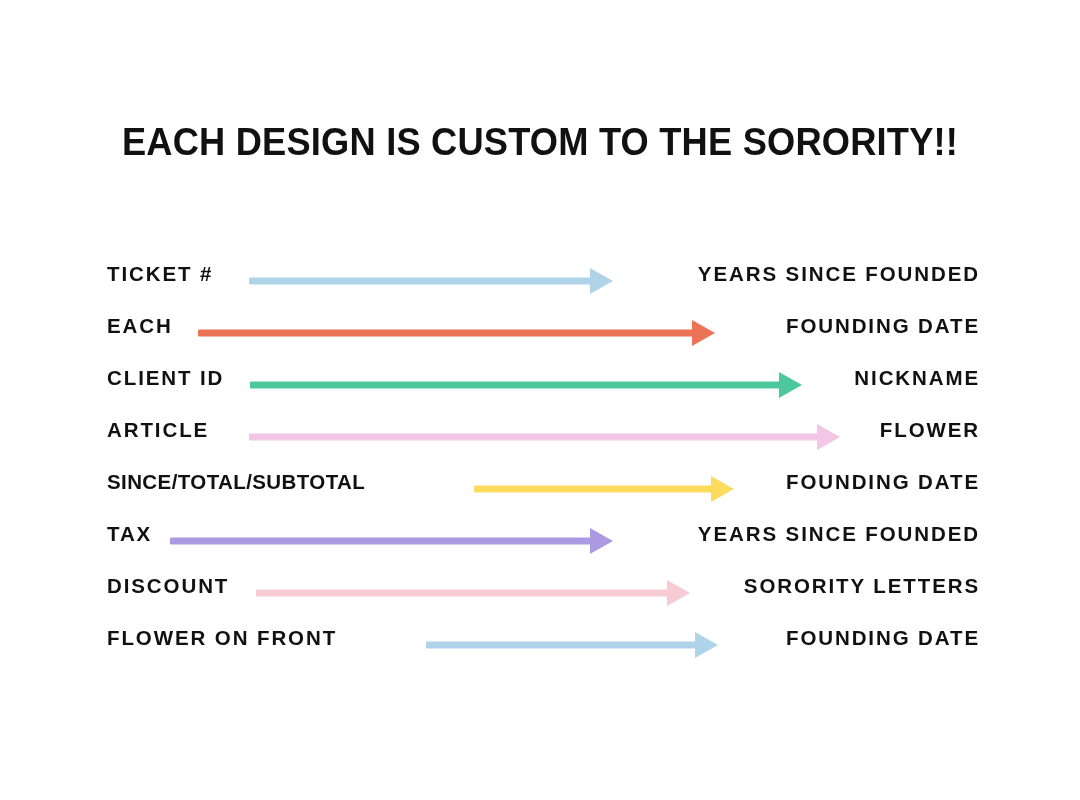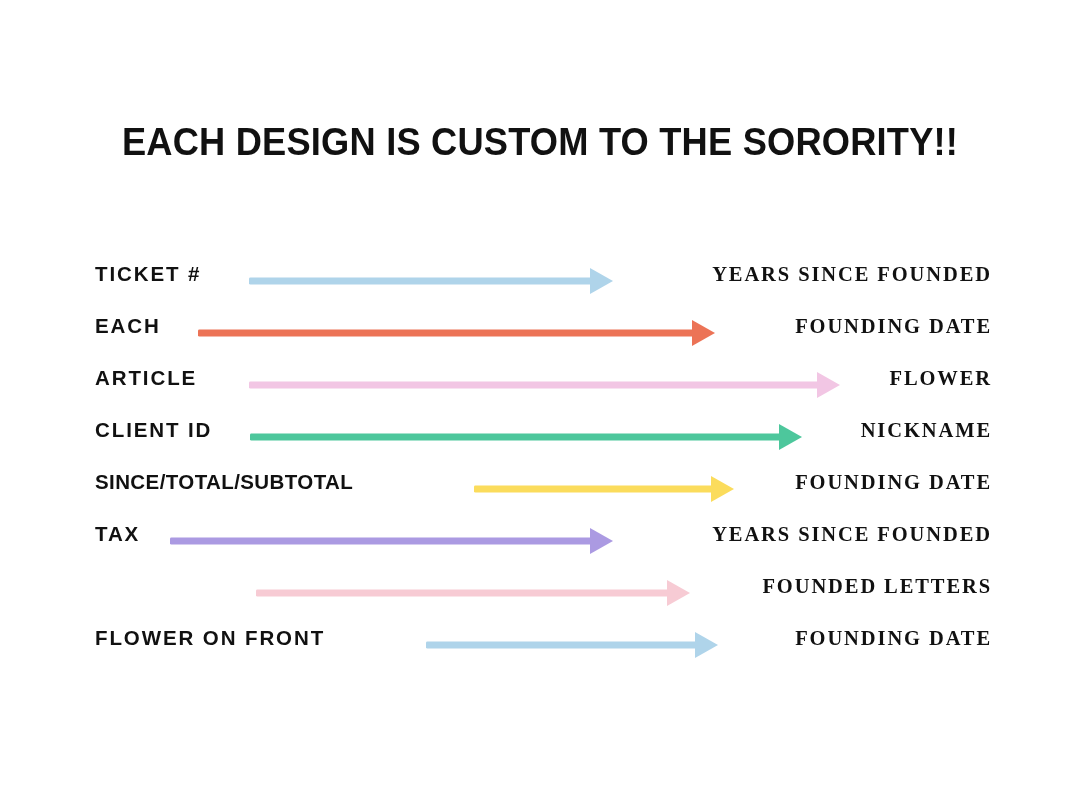--- a/index.html
+++ b/index.html
@@ -59,22 +59,22 @@
     height:38px;
     line-height:38px;
     font-family:"Liberation Sans", sans-serif;
     font-weight:700;
     font-size:20.5px;
     letter-spacing:1.9px;
     color:#111111;
     white-space:nowrap;
   }
 
-  .row-left  { left:4px; text-align:left; }
-  .row-right { right:0; text-align:right; letter-spacing:1.9px;font-family:Liberation Serif, serif; }
+  .row-left  { left:16px; text-align:left; }
+  .row-right { right:12px; text-align:right; letter-spacing:1.9px; }
 
   
   .map-row.tight .row-left { letter-spacing:0.4px; }
 
   
   .arrow {
     position:absolute;
     top:13px;
     height:26px;
     pointer-events:none;
@@ -103,38 +103,38 @@
         <span class="row-left">EACH</span>
         <span class="arrow" style="left: 107px; width: 517px;">
           <svg viewBox="0 0 517 26" preserveAspectRatio="none" xmlns="http://www.w3.org/2000/svg">
             <rect x="0" y="9.4" width="496" height="7.2" rx="1.4" fill="#EC7356"></rect>
             <path d="M 494 0 L 517 13 L 494 26 Z" fill="#EC7356"></path>
           </svg>
         </span>
         <span class="row-right">FOUNDING DATE</span>
       </div>
       <div class="map-row">
+        <span class="row-left">CLIENT ID</span>
+        <span class="arrow" style="left: 159px; width: 552px;">
+          <svg viewBox="0 0 552 26" preserveAspectRatio="none" xmlns="http://www.w3.org/2000/svg">
+            <rect x="0" y="9.4" width="531" height="7.2" rx="1.4" fill="#4DC79C"></rect>
+            <path d="M 529 0 L 552 13 L 529 26 Z" fill="#4DC79C"></path>
+          </svg>
+        </span>
+        <span class="row-right">NICKNAME</span>
+      </div>
+      <div class="map-row">
         <span class="row-left">ARTICLE</span>
         <span class="arrow" style="left: 158px; width: 591px;">
           <svg viewBox="0 0 591 26" preserveAspectRatio="none" xmlns="http://www.w3.org/2000/svg">
             <rect x="0" y="9.4" width="570" height="7.2" rx="1.4" fill="#F2C6E4"></rect>
             <path d="M 568 0 L 591 13 L 568 26 Z" fill="#F2C6E4"></path>
           </svg>
         </span>
         <span class="row-right">FLOWER</span>
-      </div>
-      <div class="map-row">
-        <span class="row-left">CLIENT ID</span>
-        <span class="arrow" style="left: 159px; width: 552px;">
-          <svg viewBox="0 0 552 26" preserveAspectRatio="none" xmlns="http://www.w3.org/2000/svg">
-            <rect x="0" y="9.4" width="531" height="7.2" rx="1.4" fill="#4DC79C"></rect>
-            <path d="M 529 0 L 552 13 L 529 26 Z" fill="#4DC79C"></path>
-          </svg>
-        </span>
-        <span class="row-right">NICKNAME</span>
       </div>
       <div class="map-row tight">
         <span class="row-left">SINCE/TOTAL/SUBTOTAL</span>
         <span class="arrow" style="left: 383px; width: 260px;">
           <svg viewBox="0 0 260 26" preserveAspectRatio="none" xmlns="http://www.w3.org/2000/svg">
             <rect x="0" y="9.4" width="239" height="7.2" rx="1.4" fill="#FBDC5C"></rect>
             <path d="M 237 0 L 260 13 L 237 26 Z" fill="#FBDC5C"></path>
           </svg>
         </span>
         <span class="row-right">FOUNDING DATE</span>
@@ -143,27 +143,28 @@
         <span class="row-left">TAX</span>
         <span class="arrow" style="left: 79px; width: 443px;">
           <svg viewBox="0 0 443 26" preserveAspectRatio="none" xmlns="http://www.w3.org/2000/svg">
             <rect x="0" y="9.4" width="422" height="7.2" rx="1.4" fill="#AB9AE2"></rect>
             <path d="M 420 0 L 443 13 L 420 26 Z" fill="#AB9AE2"></path>
           </svg>
         </span>
         <span class="row-right">YEARS SINCE FOUNDED</span>
       </div>
       <div class="map-row">
+        <span class="row-left">DISCOUNT</span>
         <span class="arrow" style="left: 165px; width: 434px;">
           <svg viewBox="0 0 434 26" preserveAspectRatio="none" xmlns="http://www.w3.org/2000/svg">
             <rect x="0" y="9.4" width="413" height="7.2" rx="1.4" fill="#F7CBD4"></rect>
             <path d="M 411 0 L 434 13 L 411 26 Z" fill="#F7CBD4"></path>
           </svg>
         </span>
-        <span class="row-right">FOUNDED LETTERS</span>
+        <span class="row-right">SORORITY LETTERS</span>
       </div>
       <div class="map-row">
         <span class="row-left">FLOWER ON FRONT</span>
         <span class="arrow" style="left: 335px; width: 292px;">
           <svg viewBox="0 0 292 26" preserveAspectRatio="none" xmlns="http://www.w3.org/2000/svg">
             <rect x="0" y="9.4" width="271" height="7.2" rx="1.4" fill="#AFD4EA"></rect>
             <path d="M 269 0 L 292 13 L 269 26 Z" fill="#AFD4EA"></path>
           </svg>
         </span>
         <span class="row-right">FOUNDING DATE</span>

